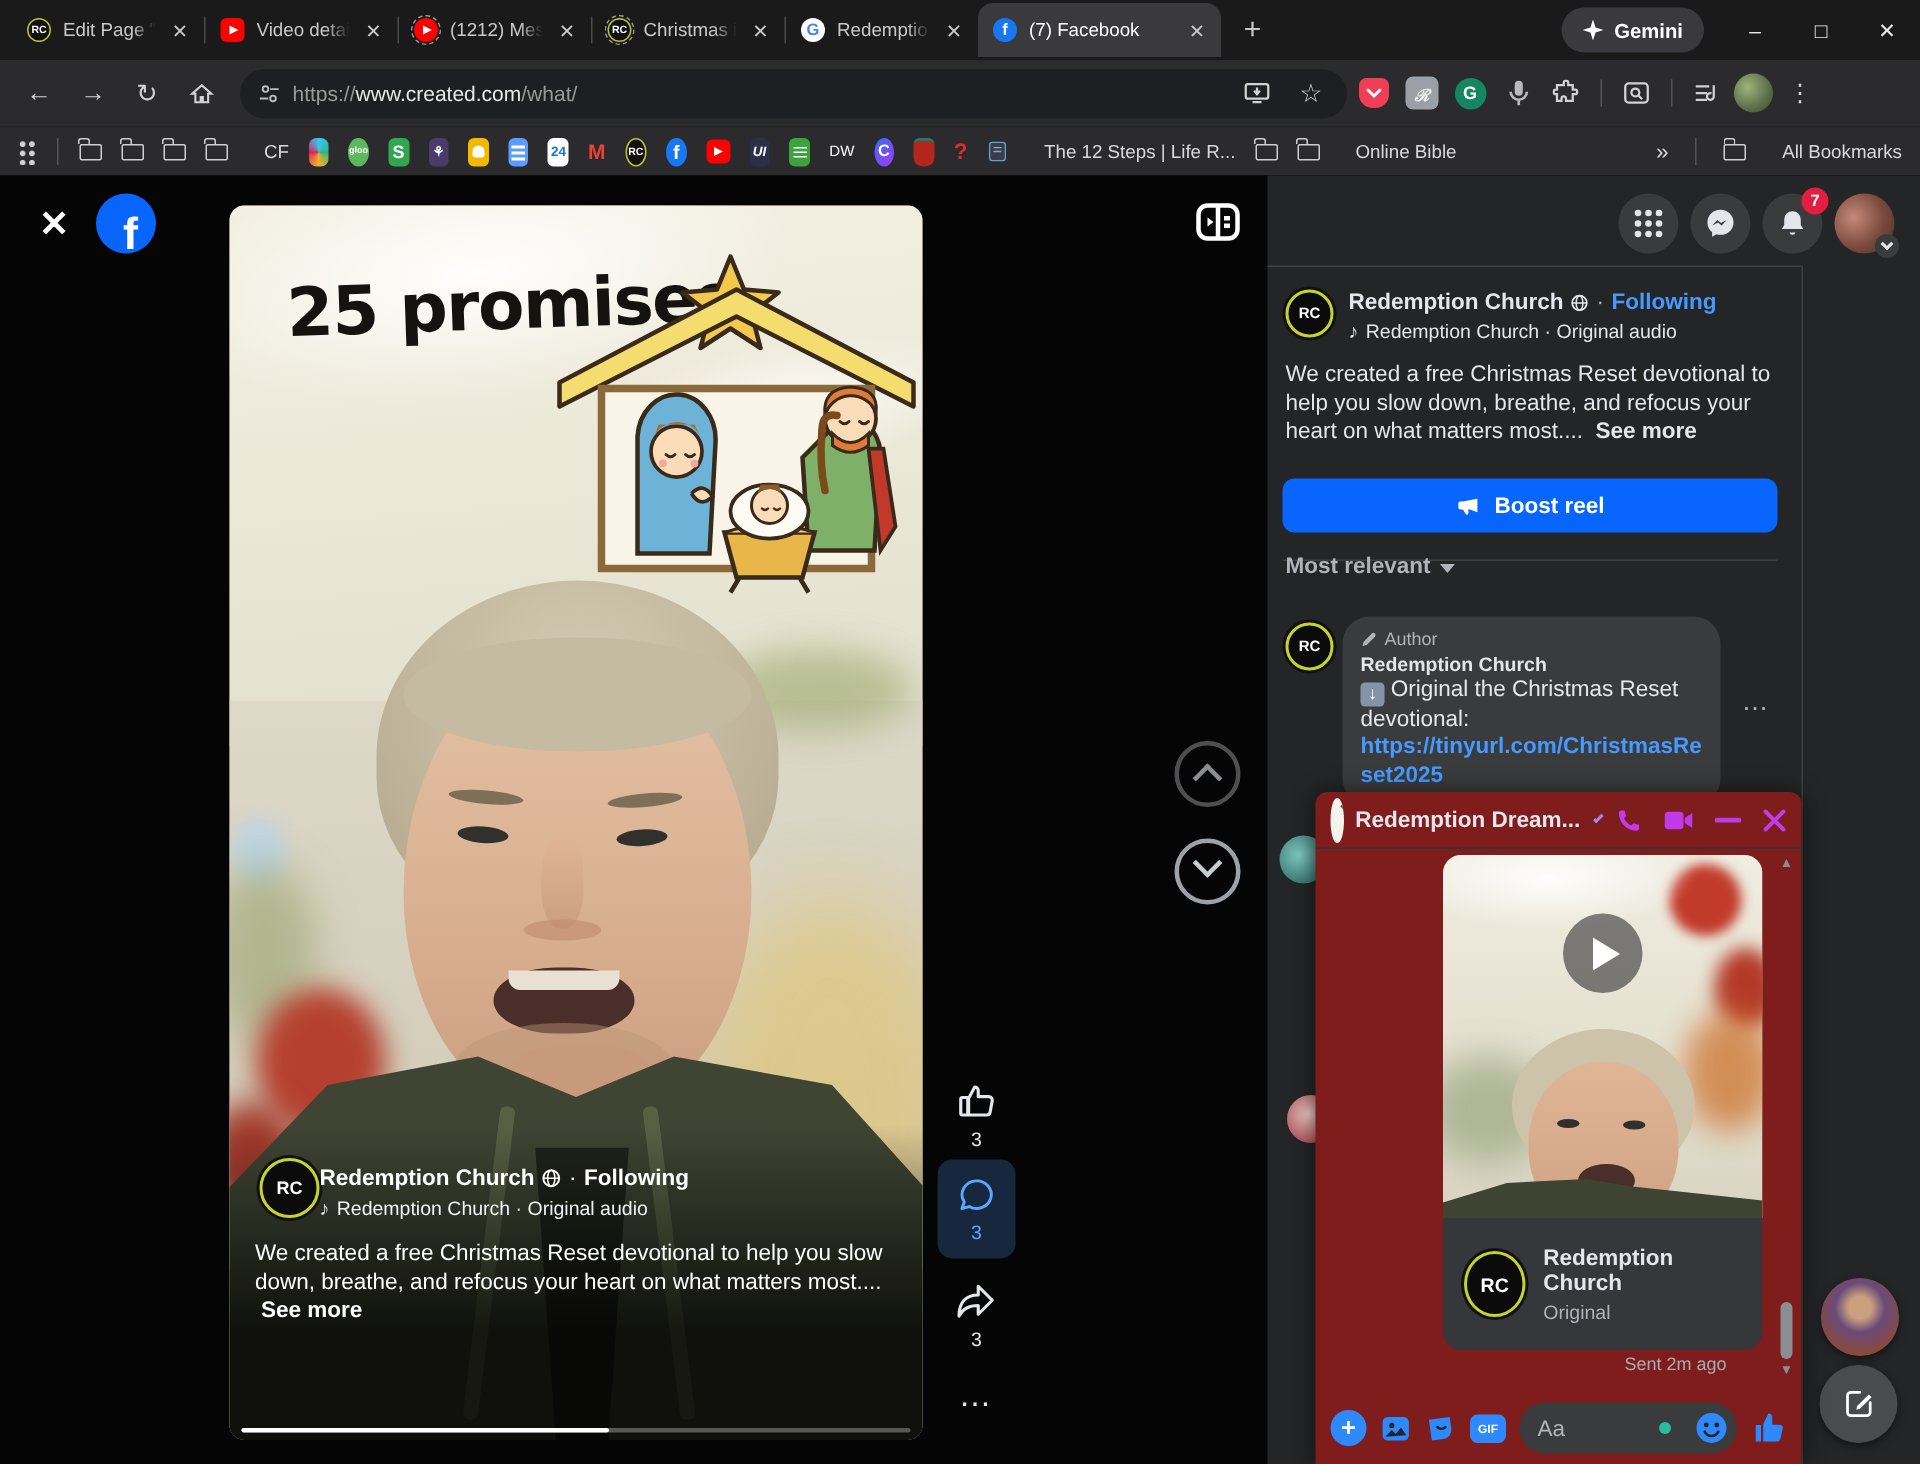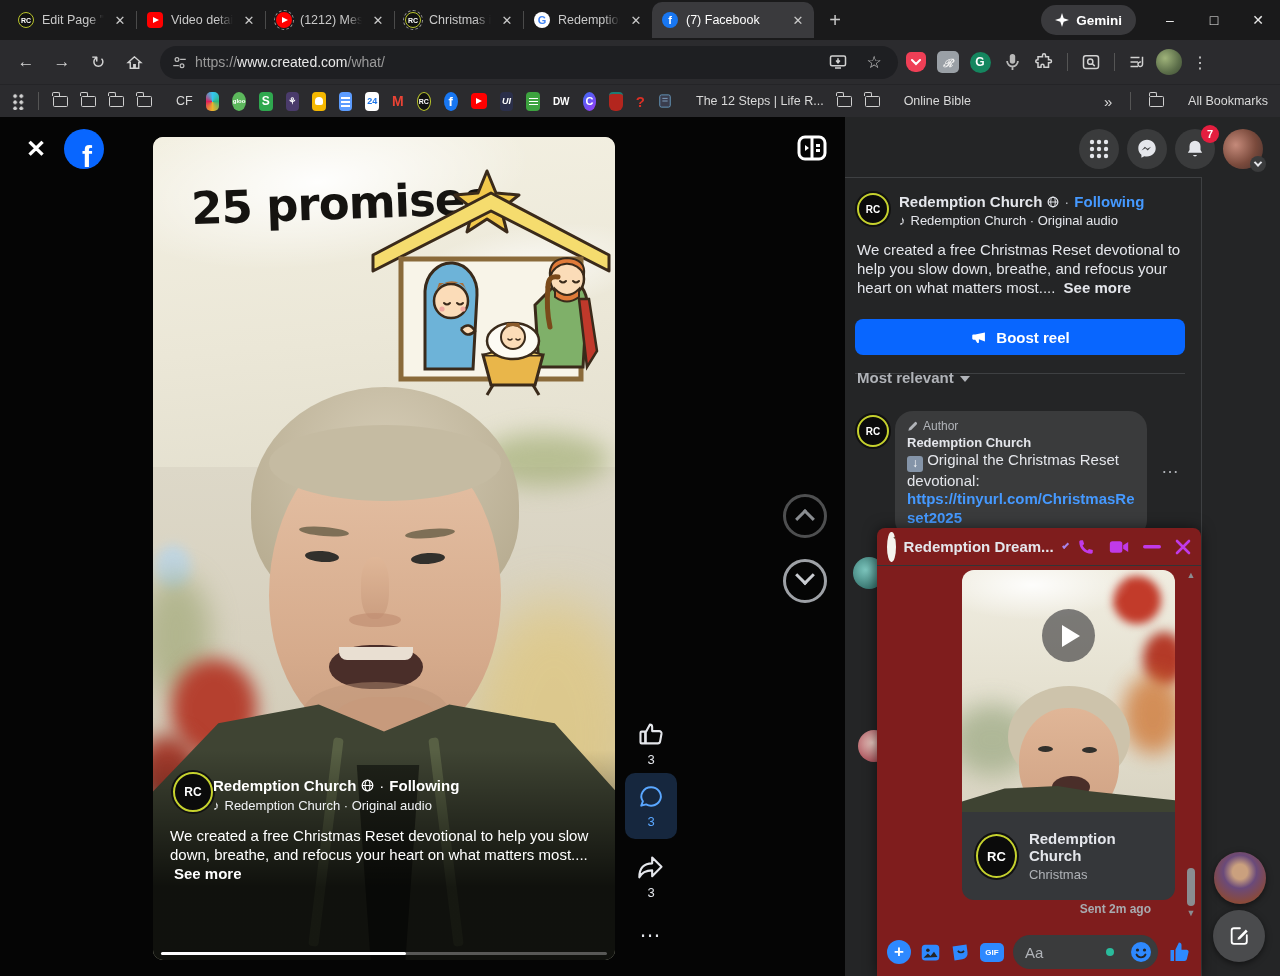--- a/index.html
+++ b/index.html
@@ -146,21 +146,21 @@
   .chat-ico { margin-left:auto; display:flex; align-items:center; gap:14px; }
   .chat-ico .ci { color:#c03ae8; display:flex; }
   .att-card { position:absolute; left:85px; top:42px; width:213px; border-radius:12px; overflow:hidden; }
   .att-media { position:relative; width:213px; height:242px; background:linear-gradient(180deg,#f0ede1,#e6e2d2 45%,#d9d4c2); overflow:hidden; }
   .playbtn { position:absolute; left:80px; top:39px; width:53px; height:53px; border-radius:50%; background:rgba(30,30,35,.55);
              display:flex; align-items:center; justify-content:center; }
   .playbtn::after { content:''; border-left:18px solid #fff; border-top:11px solid transparent; border-bottom:11px solid transparent; margin-left:5px; }
   .att-foot { width:213px; height:88px; background:#35373a; display:flex; align-items:center; gap:12px; padding:0 14px; }
   .att-title { color:#e4e6eb; font-size:15px; font-weight:bold; }
   .att-sub { color:#b0b3b8; font-size:13px; margin-top:3px; }
-  .sent { position:absolute; right:50px; top:374px; color:#a8abb0; font-size:12px;font-weight:bold; }
+  .sent { position:absolute; right:50px; top:374px; color:#a8abb0; font-size:12px; }
   .chat-scroll { position:absolute; right:3px; top:42px; width:14px; bottom:58px; }
   .cs-arrow { color:#8a8d91; font-size:9px; text-align:center; }
   .cs-thumb { position:absolute; left:3px; bottom:12px; width:8px; height:38px; border-radius:4px; background:#8a8d91; }
   .chat-input { position:absolute; left:0; right:0; bottom:0; height:48px; display:flex; align-items:center; padding:0 10px; gap:9px; }
   .ci-plus { width:24px; height:24px; border-radius:50%; background:#2e89ff; color:#fff; font-size:17px; font-weight:bold;
              display:flex; align-items:center; justify-content:center; }
   .ci-gif { width:24px; height:19px; border-radius:5px; background:#2e89ff; color:#fff; font-size:8px; font-weight:bold;
             display:flex; align-items:center; justify-content:center; }
   .msg-field { flex:1; height:34px; background:#3a3b3c; border-radius:17px; position:relative; display:flex; align-items:center; }
   .msg-field input { background:transparent; border:none; outline:none; color:#e4e6eb; font-size:15px; padding-left:12px; width:90px; }
@@ -340,21 +340,21 @@
     <div class="bm" style="color:#ea4335;font-weight:bold;font-size:14px;">M</div>
     <div class="bm-circ" style="background:#111;border:1px solid #b9c42c;font-size:7px;">RC</div>
     <div class="bm-circ" style="background:#1877f2;font-size:13px;">f</div>
     <div class="bm">
         <span class="favicon fav-yt" style="border-radius:4px;"></span>
       </div>
     <div class="bm-sq" style="background:#2b2f4a;font-style:italic;">UI</div>
     <div class="bm-sq" style="background:#3da33f;">
       <span style="display:block;width:9px;border-top:1.5px solid #fff;box-shadow:0 3px 0 #fff,0 6px 0 #fff;margin-top:-5px;"></span>
     </div>
-    <div class="bm" style="font-weight:bold;font-size:10px;color:#fff;">DW</div>
+    <div class="bm" style="font-weight:normal;font-size:10px;color:#fff;">DW</div>
     <div class="bm-circ" style="background:linear-gradient(135deg,#3b6cf5,#9b3bf5);font-size:11px;">C</div>
     <div class="bm-sq" style="background:#b3261e;border-radius:4px 4px 6px 6px;border-top:2px solid #1c7c74;"></div>
     <div class="bm" style="color:#d93025;font-weight:bold;font-size:15px;">?</div>
     <div class="bm">
       <svg width="14" height="14" viewBox="0 0 16 16">
           <rect x="2" y="1" width="12" height="14" rx="2" fill="#3a3d4d" stroke="#6aa0c8" stroke-width="1"></rect>
           <path d="M5 5 h6 M5 8 h6" stroke="#8ac" stroke-width="1"></path>
         </svg>
       <span>The 12 Steps | Life R...</span>
     </div>
@@ -666,21 +666,21 @@
           <div class="abs" style="left:90px;top:206px;width:38px;height:22px;border-radius:50%;background:#4a2e29;"></div>
           <div class="abs" style="left:0;bottom:0;width:100%;height:26px;background:#3e4332;clip-path:polygon(0 60%,20% 10%,45% 0,60% 20%,100% 55%,100% 100%,0 100%);"></div>
           <div class="playbtn"></div>
         </div>
         <div class="att-foot">
           <div class="rc-avatar" style="width:44px;height:44px;font-size:13px;">
               <span>RC</span>
             </div>
           <div>
             <div class="att-title">Redemption Church</div>
-            <div class="att-sub">Christmas</div>
+            <div class="att-sub">Original</div>
           </div>
         </div>
       </div>
 
       <div class="sent">Sent 2m ago</div>
 
       <div class="chat-scroll">
         <div class="cs-arrow" style="position:absolute;top:0;left:0;right:0;">▲</div>
         <div class="cs-thumb"></div>
         <div class="cs-arrow" style="position:absolute;bottom:0;left:0;right:0;">▼</div>

